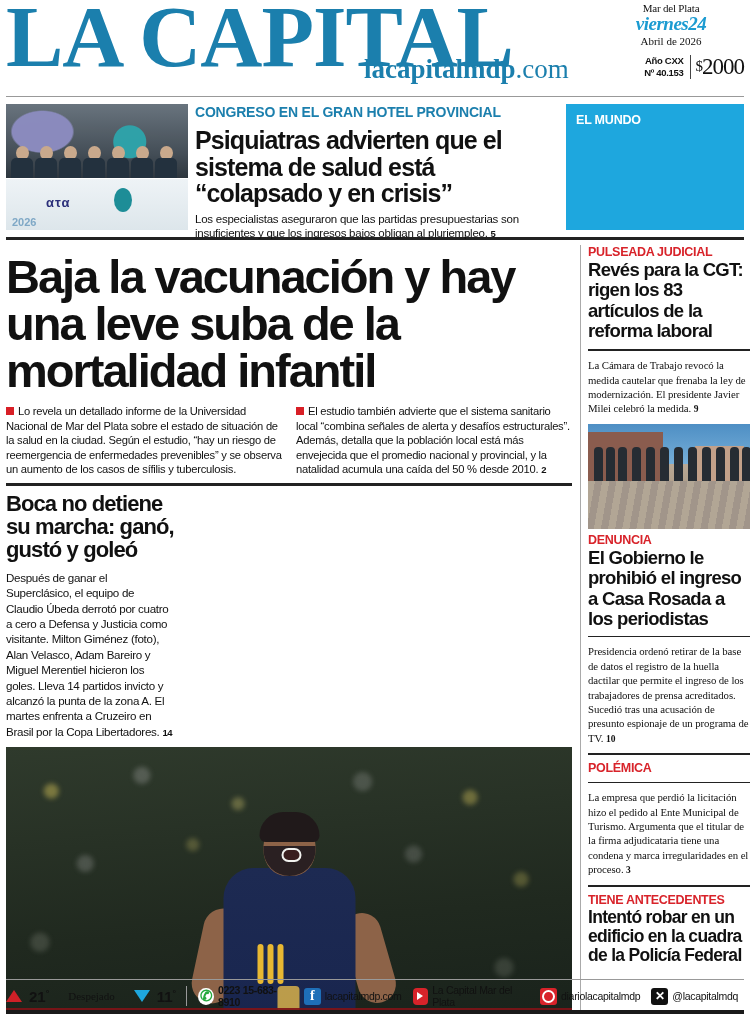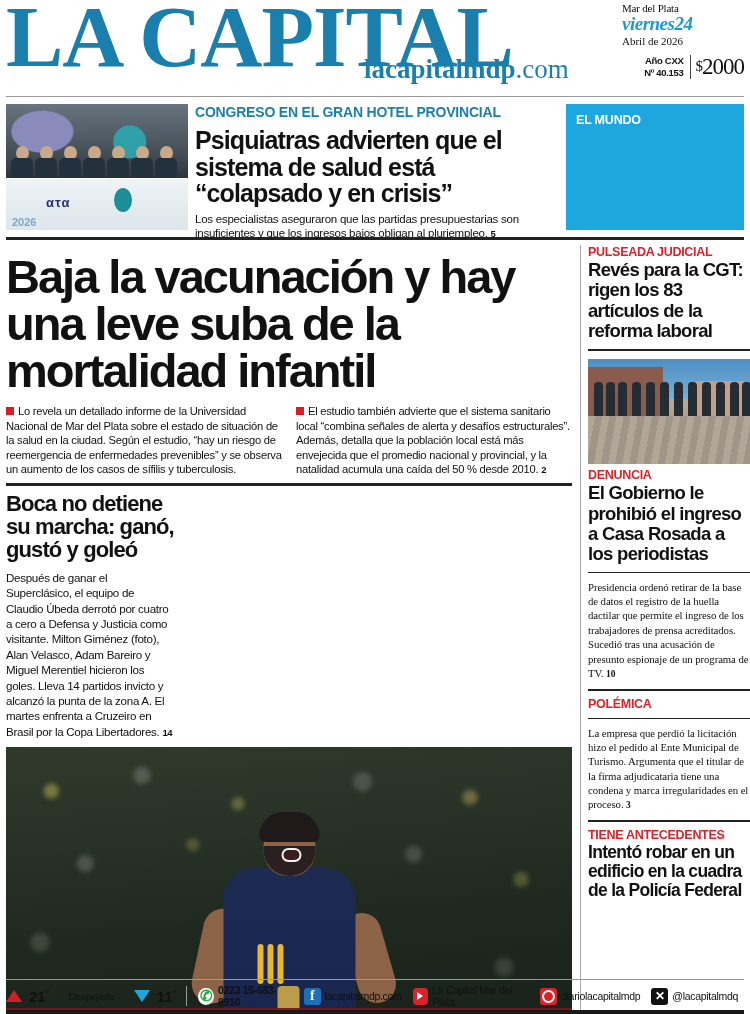--- a/index.html
+++ b/index.html
@@ -24,21 +24,22 @@
     line-height: 1;
   }
   .logo-url {
     position: absolute; left: 358px; top: 56px;
     font-family: "Liberation Serif", serif;
     font-size: 27px; line-height: 1;
   }
   .logo-url .b { font-weight: bold; color: #1b7fad; }
   .logo-url .n { color: #1b7fad; }
   .date-block {
-    position: absolute; right: 4px; top: 2px; width: 118px;
+    position: absolute; right: 14px; top: 2px; width: 118px;
+    text-align: center;
     font-family: "Liberation Serif", serif;
   }
   .date-city { font-size: 11px; letter-spacing: -0.2px; }
   .date-day {
     font-size: 19px; font-weight: bold; font-style: italic;
     color: #1b9bd1; line-height: 1.1; letter-spacing: -0.5px;
   }
   .date-month { font-size: 11px; }
   .issue-row {
     position: absolute; right: 0; top: 54px; width: 136px;
@@ -355,20 +356,21 @@
         </div>
       </div>
     </div>
 
     <div class="col-side">
 
       <div>
         <div class="side-kicker">PULSEADA JUDICIAL</div>
         <div class="side-head">Revés para la CGT: rigen los 83 artículos de la reforma laboral</div>
         <div class="side-rule"></div>
+        <div class="side-body"><span>La Cámara de Trabajo revocó la medida cautelar que frenaba la ley de modernización. El presidente Javier Milei celebró la medida.</span> <span class="pg">9</span></div>
       </div>
 
       <div class="side-photo">
         <div class="bld"></div>
         <div class="bld2"></div>
         <div class="ppl">
           <i style="left:2px"></i>
             <i style="left:14px"></i>
             <i style="left:26px"></i>
           <i style="left:40px"></i>

